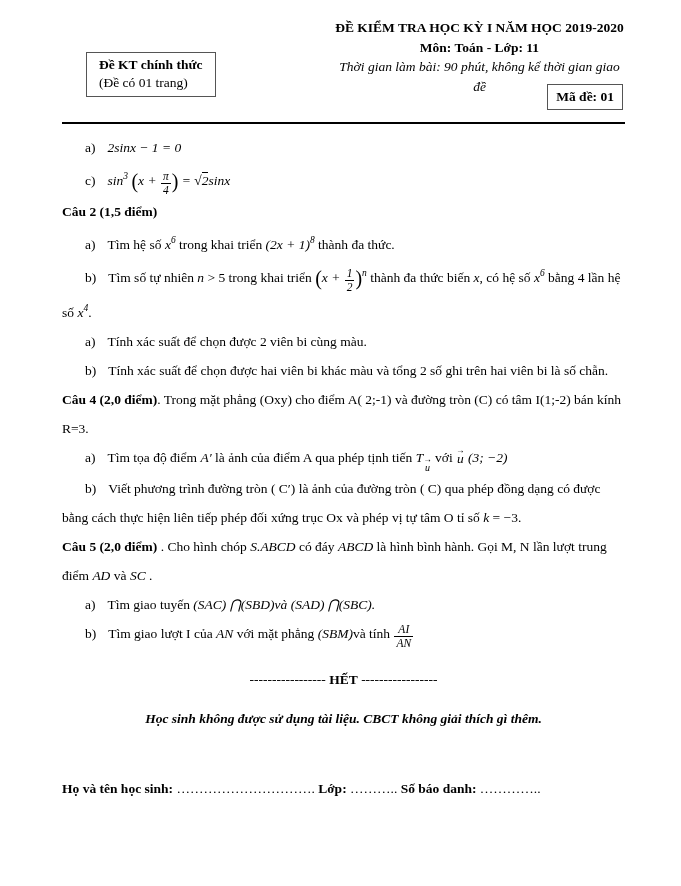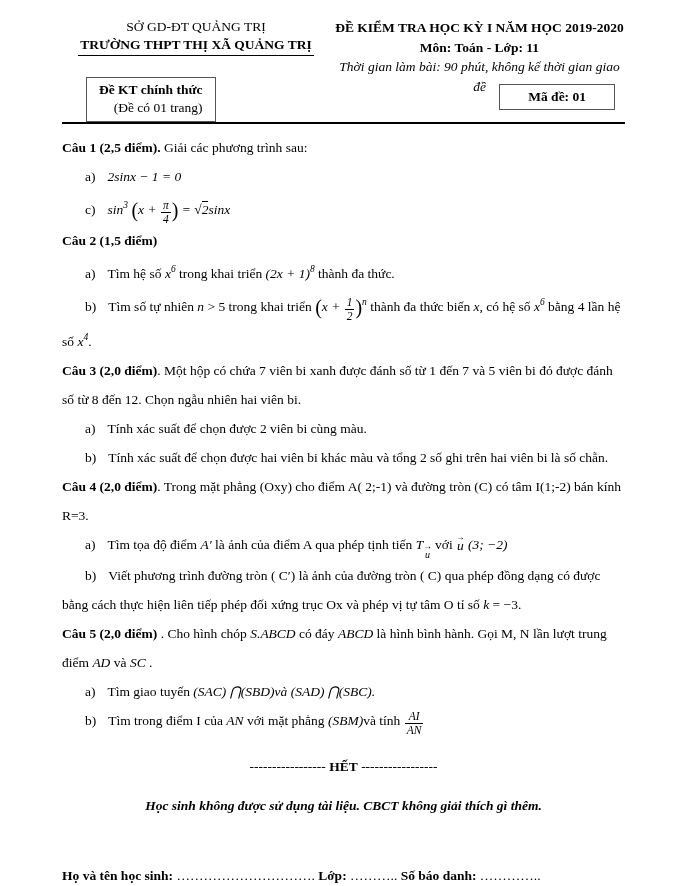--- a/index.html
+++ b/index.html
@@ -12,24 +12,24 @@
   .page{padding:16px 56px 0 62px;position:relative;}
 
   
   .hdr{position:relative;height:106px;}
   .hdr-left{position:absolute;left:0;top:2px;width:268px;text-align:center;line-height:1.35;}
   .hdr-left .school{font-weight:bold;display:inline-block;border-bottom:1.5px solid #000;padding:0 2px 1px 2px;}
   .hdr-right{position:absolute;left:272px;right:0;top:2px;text-align:center;line-height:1.45;}
   .hdr-right .exam-title{font-weight:bold;}
   .hdr-right .subject{font-weight:bold;}
   .hdr-right .duration{font-style:italic;}
-  .official-box{position:absolute;left:24px;top:61px;border:1px solid #555;padding:3px 12px 4px 12px;text-align:right;line-height:1.35;}
+  .official-box{position:absolute;left:24px;top:36px;border:1px solid #555;padding:3px 12px 4px 12px;text-align:left;line-height:1.35;}
   .official-box .l1{font-weight:bold;display:block;}
   .official-box .l2{display:block;}
-  .code-box{position:absolute;right:10px;top:68px;border:1px solid #555;padding:4px 28px;font-weight:bold;}
+  .code-box{position:absolute;right:2px;top:68px;border:1px solid #555;padding:4px 8px;font-weight:bold;}
   .hdr-rule{border:none;border-top:2px solid #000;margin:0 0 9px 0;}
 
   
   .content p{margin:0;line-height:29px;}
   .q-item{text-indent:23px;}
   .item-label{margin-right:12px;}
 
   .seg-b{font-weight:bold;}
   .seg-i{font-style:italic;}
   .seg-sup{font-size:9.5px;vertical-align:6px;font-style:italic;}
@@ -49,58 +49,52 @@
   .end-line{text-align:center;line-height:27px;margin-top:15px;}
   .note{text-align:center;font-weight:bold;font-style:italic;line-height:25px;}
   .fill-line{line-height:25px;margin-top:45px;}
 </style>
 </head>
 <body>
 
 <div class="page">
 
   <div class="hdr">
-    <div class="hdr-left">
-      <div>SỞ GD-ĐT QUẢNG TRỊ</div>
-      <div><span class="school">TRƯỜNG THPT THỊ XÃ QUẢNG TRỊ</span></div>
-    </div>
     <div class="hdr-right">
       <div class="exam-title">ĐỀ KIỂM TRA HỌC KỲ I NĂM HỌC 2019-2020</div>
       <div class="subject">Môn: Toán - Lớp: 11</div>
       <div class="duration">Thời gian làm bài: 90 phút, không kể thời gian giao đề</div>
     </div>
     <div class="official-box">
       <span class="l1">Đề KT chính thức</span>
       <span class="l2">(Đề có 01 trang)</span>
     </div>
     <div class="code-box">Mã đề: 01</div>
   </div>
   <hr class="hdr-rule">
 
   <div class="content">
 
-    <p class="q-heading"><span class="seg-b">Câu 1 (2,5 điểm).</span><span class="seg"> Giải các phương trình sau:</span></p>
     <p class="q-item"><span class="item-label">a)</span><span class="item-body"><span class="seg-i">2sinx − 1 = 0</span></span></p>
     <p class="q-item"><span class="item-label">c)</span><span class="item-body"><span class="seg-i">sin</span><span class="seg-sup">3</span><span class="seg"> </span><span class="seg-big">(</span><span class="seg-i">x + </span><span class="frac"><span class="num">π</span><span class="den">4</span></span><span class="seg-big">)</span><span class="seg-i"> = </span><span class="sqrt"><span class="rad">√</span><span class="radicand">2</span></span><span class="seg-i">sinx</span></span></p>
 
     <p class="q-heading"><span class="seg-b">Câu 2 (1,5 điểm)</span></p>
     <p class="q-item"><span class="item-label">a)</span><span class="item-body"><span class="seg">Tìm hệ số </span><span class="seg-i">x</span><span class="seg-sup">6</span><span class="seg"> trong khai triển </span><span class="seg-i">(2x + 1)</span><span class="seg-sup">8</span><span class="seg"> thành đa thức.</span></span></p>
     <p class="q-item"><span class="item-label">b)</span><span class="item-body"><span class="seg">Tìm số tự nhiên </span><span class="seg-i">n</span><span class="seg"> &gt; 5 trong khai triển </span><span class="seg-big">(</span><span class="seg-i">x + </span><span class="frac"><span class="num">1</span><span class="den">2</span></span><span class="seg-big">)</span><span class="seg-sup">n</span><span class="seg"> thành đa thức biến </span><span class="seg-i">x</span><span class="seg">, có hệ số </span><span class="seg-i">x</span><span class="seg-sup">6</span><span class="seg"> bằng 4 lần  hệ số </span><span class="seg-i">x</span><span class="seg-sup">4</span><span class="seg">.</span></span></p>
 
-    <p class="q-heading"><span class="seg-b">Câu 3 (2,0 điểm)</span><span class="seg">. Một hộp có chứa 7 viên bi xanh được đánh số  từ 1 đến 7 và 5 viên bi đỏ  được đánh số từ 8 đến 12.  Chọn ngẫu nhiên hai viên bi.</span></p>
     <p class="q-item"><span class="item-label">a)</span><span class="item-body"><span class="seg">Tính xác suất để chọn được 2 viên bi cùng màu.</span></span></p>
     <p class="q-item"><span class="item-label">b)</span><span class="item-body"><span class="seg">Tính xác suất để chọn được hai viên bi khác màu và tổng 2 số ghi trên hai viên bi là số chẵn.</span></span></p>
 
     <p class="q-heading"><span class="seg-b">Câu 4 (2,0 điểm)</span><span class="seg">. Trong mặt phẳng (Oxy) cho điểm A( 2;-1) và đường tròn (C) có tâm I(1;-2) bán kính R=3.</span></p>
     <p class="q-item"><span class="item-label">a)</span><span class="item-body"><span class="seg">Tìm tọa độ điểm </span><span class="seg-i">A′</span><span class="seg">  là ảnh của điểm A qua phép tịnh tiến </span><span class="seg-i">T</span><span class="vec vecsub"><span class="arr">→</span><span class="ltr">u</span></span><span class="seg"> với </span><span class="vec"><span class="arr">→</span><span class="ltr">u</span></span><span class="seg"> </span><span class="seg-i">(3; −2)</span></span></p>
     <p class="q-item"><span class="item-label">b)</span><span class="item-body"><span class="seg">Viết phương trình đường tròn ( C′) là ảnh của đường tròn ( C) qua phép đồng dạng có được bằng cách thực hiện liên tiếp phép đối xứng trục Ox và phép vị tự tâm O tỉ số </span><span class="seg-i">k</span><span class="seg"> = −3.</span></span></p>
 
     <p class="q-heading"><span class="seg-b">Câu 5 (2,0 điểm)</span><span class="seg"> . Cho hình chóp </span><span class="seg-i">S.ABCD</span><span class="seg"> có đáy </span><span class="seg-i">ABCD</span><span class="seg">  là hình bình hành. Gọi M, N lần lượt trung điểm </span><span class="seg-i">AD</span><span class="seg"> và </span><span class="seg-i">SC</span><span class="seg"> .</span></p>
     <p class="q-item"><span class="item-label">a)</span><span class="item-body"><span class="seg">Tìm giao tuyến </span><span class="seg-i">(SAC) ⋂(SBD)và (SAD) ⋂(SBC).</span></span></p>
-    <p class="q-item"><span class="item-label">b)</span><span class="item-body"><span class="seg">Tìm trong điểm I của </span><span class="seg-i">AN</span><span class="seg"> với mặt phẳng </span><span class="seg-i">(SBM)</span><span class="seg">và tính  </span><span class="frac"><span class="num">AI</span><span class="den">AN</span></span></span></p>
+    <p class="q-item"><span class="item-label">b)</span><span class="item-body"><span class="seg">Tìm giao lượt I của </span><span class="seg-i">AN</span><span class="seg"> với mặt phẳng </span><span class="seg-i">(SBM)</span><span class="seg">và tính  </span><span class="frac"><span class="num">AI</span><span class="den">AN</span></span></span></p>
   </div>
 
   <div class="footer">
     <p class="end-line"><span class="seg">----------------- </span><span class="seg-b">HẾT</span><span class="seg"> -----------------</span></p>
     <p class="note">Học sinh không được sử dụng tài liệu. CBCT  không giải thích gì thêm.</p>
     <p class="fill-line"><span class="seg-b">Họ và tên học sinh: </span><span class="seg">…………………………. </span><span class="seg-b">Lớp: </span><span class="seg">……….. </span><span class="seg-b">Số báo danh: </span><span class="seg">…………..</span></p>
 
   </div>
 
 </div>

